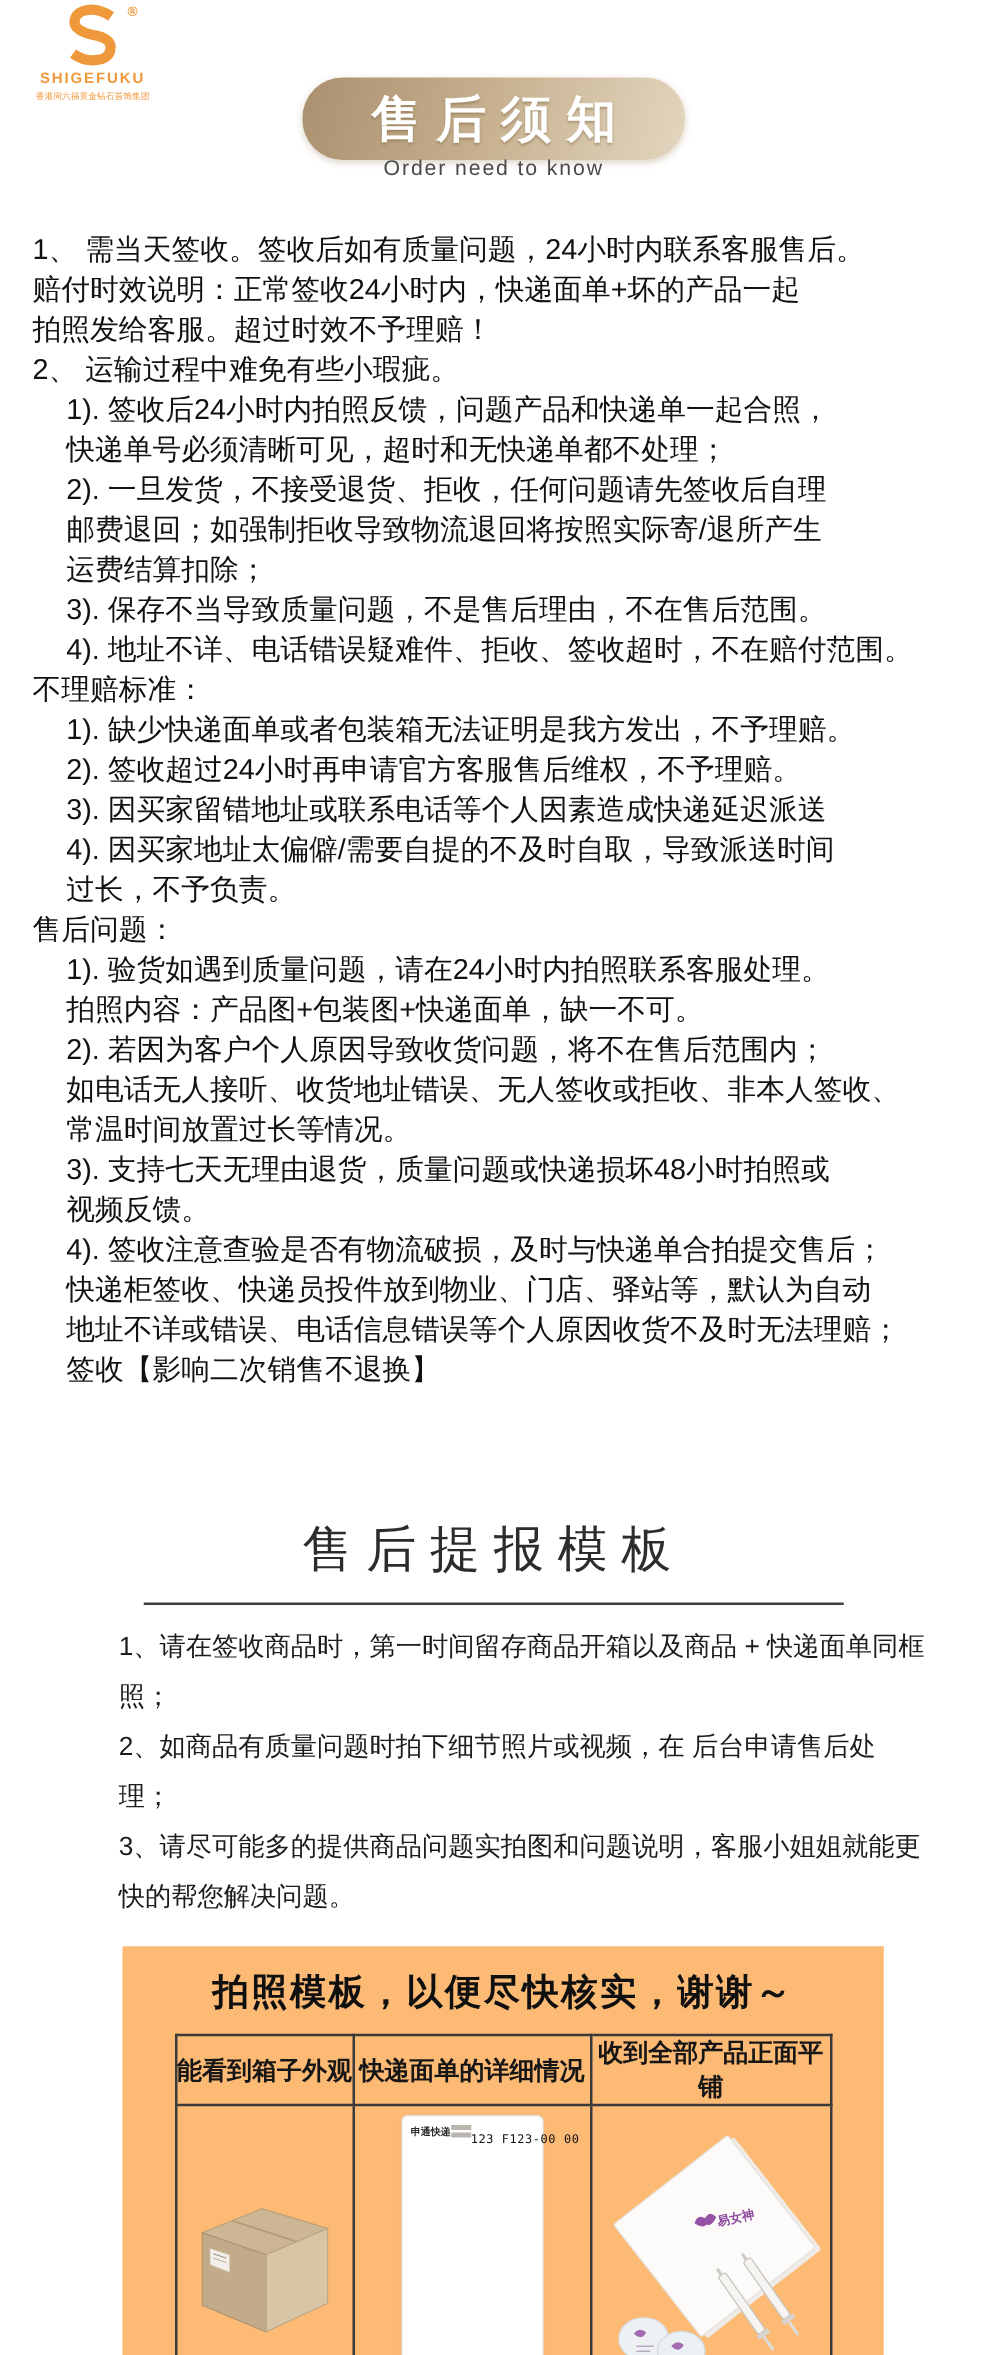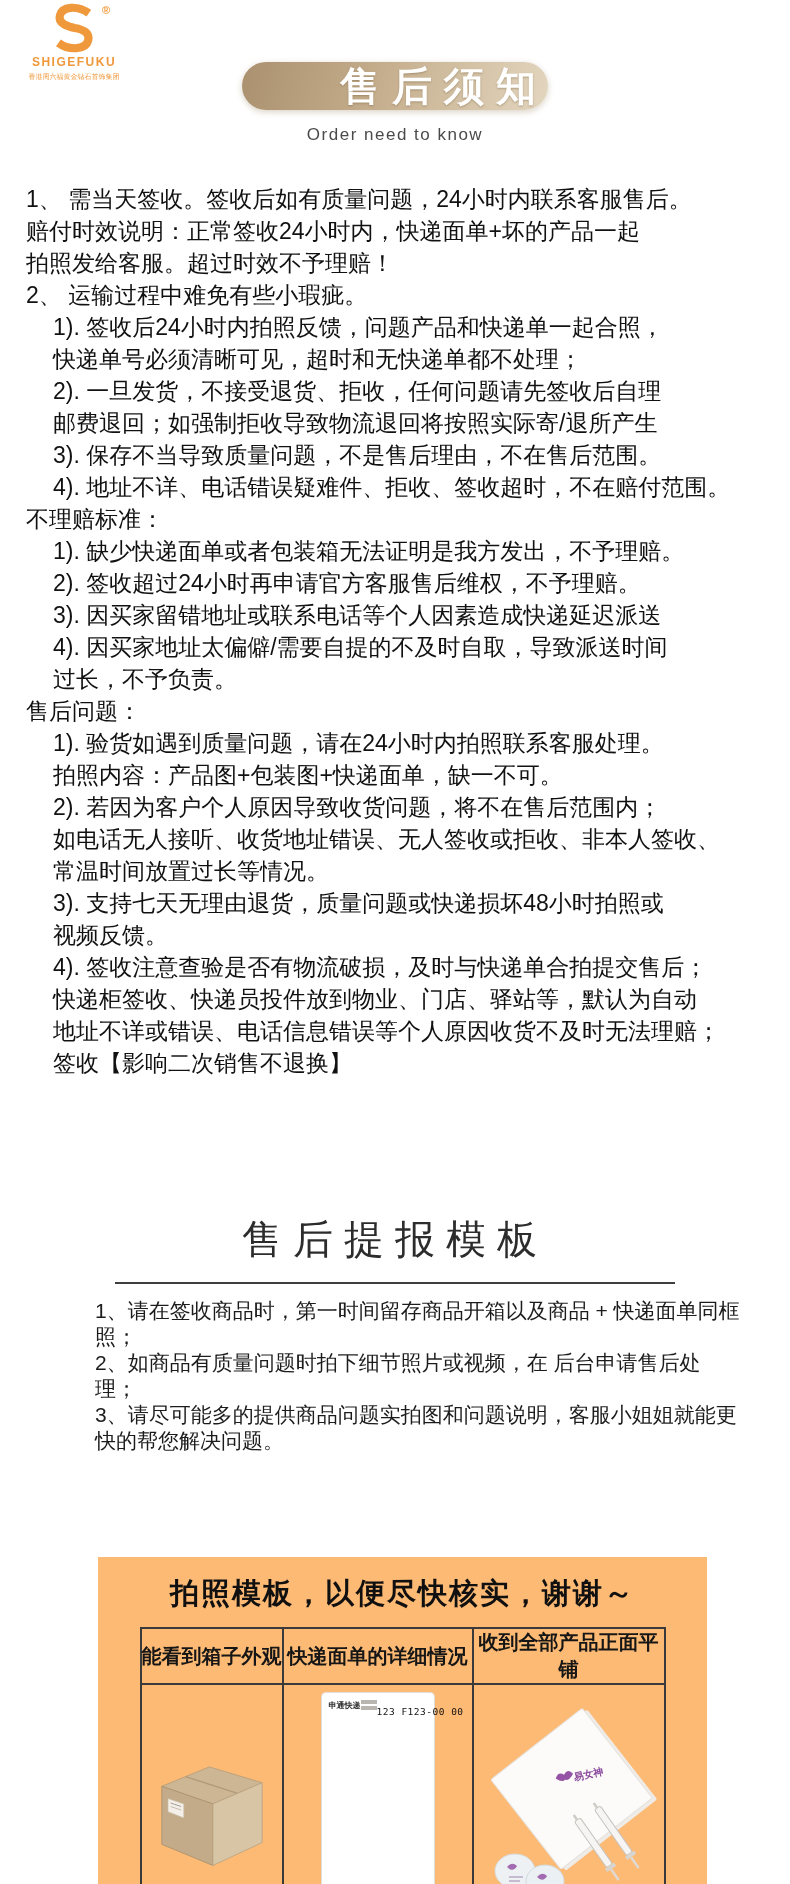--- a/index.html
+++ b/index.html
@@ -11,44 +11,44 @@
   }
   
   .logo-wrap{position:absolute;left:14px;top:2px;width:120px;text-align:center;}
   .logo-s{display:block;margin:0 auto;}
   .reg-mark{position:absolute;left:88px;top:2px;font-size:11px;color:#f0993c;font-weight:bold;}
   .brand-name{font-size:12px;font-weight:bold;color:#f0993c;letter-spacing:1.5px;margin-top:1px;}
   .brand-tagline{font-size:7px;color:#f0993c;margin-top:3px;white-space:nowrap;}
   
   .banner{
     position:absolute;left:50%;top:62px;transform:translateX(-50%);
-    width:306px;height:48px;border-radius:32px;
+    width:306px;height:66px;border-radius:32px;
     background:linear-gradient(105deg,#aa906e 0%,#c5ae8d 45%,#e3d6bf 100%);
-    display:flex;align-items:center;justify-content:flex-end;
+    display:flex;align-items:center;justify-content:center;
     box-shadow:0 2px 6px rgba(150,125,90,.35);
   }
   .banner-title{
     color:#fff;font-size:40px;font-weight:bold;letter-spacing:12px;
     text-indent:12px;text-shadow:0 1px 2px rgba(120,95,60,.45);
   }
   .banner-subtitle{
     position:absolute;top:125px;left:0;width:100%;text-align:center;
     font-size:17px;color:#4a4a4a;letter-spacing:1.5px;font-weight:500;
   }
   
   .notice{position:absolute;left:26px;top:183px;width:744px;font-size:23px;line-height:32px;color:#111;}
   .notice p{margin:0;white-space:nowrap;}
   .notice p.ind-1{padding-left:27px;}
   
   .tpl-title{
     position:absolute;top:1212px;left:0;width:100%;text-align:center;
     font-size:40px;color:#2c2c2c;letter-spacing:11px;font-weight:500;
   }
   .tpl-underline{position:absolute;top:1282px;left:115px;width:560px;height:2px;background:#3f3f3f;}
-  .tpl-list{position:absolute;left:95px;top:1298px;width:645px;font-size:21px;line-height:26px;color:#1c1c1c;}
+  .tpl-list{position:absolute;left:95px;top:1298px;width:645px;font-size:21px;line-height:40px;color:#1c1c1c;}
   .tpl-list p{margin:0;}
   
   .photo-box{position:absolute;left:98px;top:1557px;width:609px;height:372px;background:#fdba74;}
   .photo-title{margin-top:17px;text-align:center;font-size:29px;font-weight:bold;color:#101010;letter-spacing:2px;}
   table.photo-table{border-collapse:collapse;margin:13px auto 0;width:518px;table-layout:fixed;}
   table.photo-table td{border:2px solid #3a3a3a;padding:0;text-align:center;vertical-align:middle;}
   .col1{width:140px;}.col2{width:188px;}.col3{width:190px;}
   td.head-cell{height:44px;font-size:20px;font-weight:600;color:#161616;}
   td.img-cell{height:202px;}
   td.cap-cell{height:50px;font-size:17px;font-weight:600;color:#161616;}
@@ -97,20 +97,21 @@
 <div class="notice">
 
 <p class="ind-0">1、 需当天签收。签收后如有质量问题，24小时内联系客服售后。</p>
     <p class="ind-0">赔付时效说明：正常签收24小时内，快递面单+坏的产品一起</p>
     <p class="ind-0">拍照发给客服。超过时效不予理赔！</p>
     <p class="ind-0">2、 运输过程中难免有些小瑕疵。</p>
     <p class="ind-1">1). 签收后24小时内拍照反馈，问题产品和快递单一起合照，</p>
     <p class="ind-1">快递单号必须清晰可见，超时和无快递单都不处理；</p>
     <p class="ind-1">2). 一旦发货，不接受退货、拒收，任何问题请先签收后自理</p>
     <p class="ind-1">邮费退回；如强制拒收导致物流退回将按照实际寄/退所产生</p>
+    <p class="ind-1">运费结算扣除；</p>
     <p class="ind-1">3). 保存不当导致质量问题，不是售后理由，不在售后范围。</p>
     <p class="ind-1">4). 地址不详、电话错误疑难件、拒收、签收超时，不在赔付范围。</p>
     <p class="ind-0">不理赔标准：</p>
     <p class="ind-1">1). 缺少快递面单或者包装箱无法证明是我方发出，不予理赔。</p>
     <p class="ind-1">2). 签收超过24小时再申请官方客服售后维权，不予理赔。</p>
     <p class="ind-1">3). 因买家留错地址或联系电话等个人因素造成快递延迟派送</p>
     <p class="ind-1">4). 因买家地址太偏僻/需要自提的不及时自取，导致派送时间</p>
     <p class="ind-1">过长，不予负责。</p>
     <p class="ind-0">售后问题：</p>
     <p class="ind-1">1). 验货如遇到质量问题，请在24小时内拍照联系客服处理。</p>

